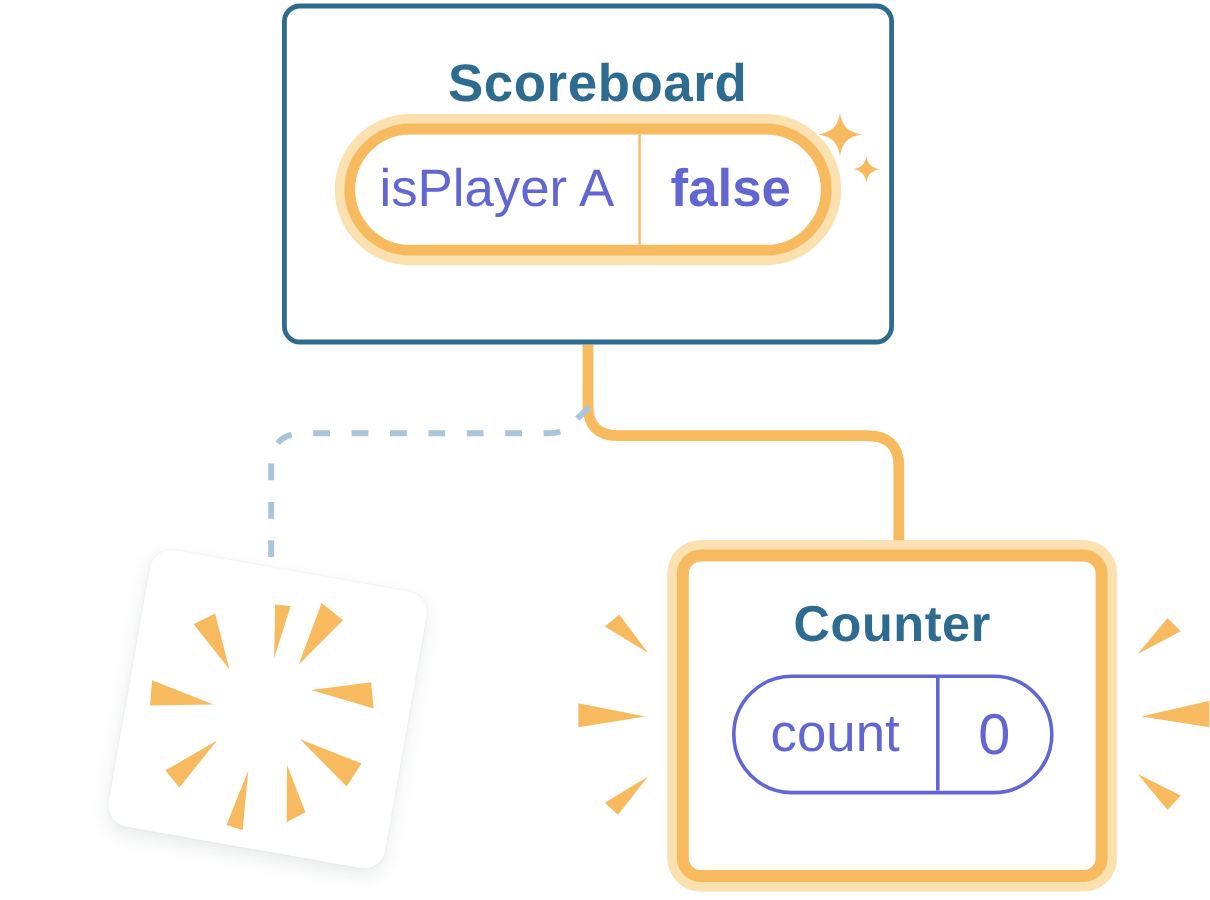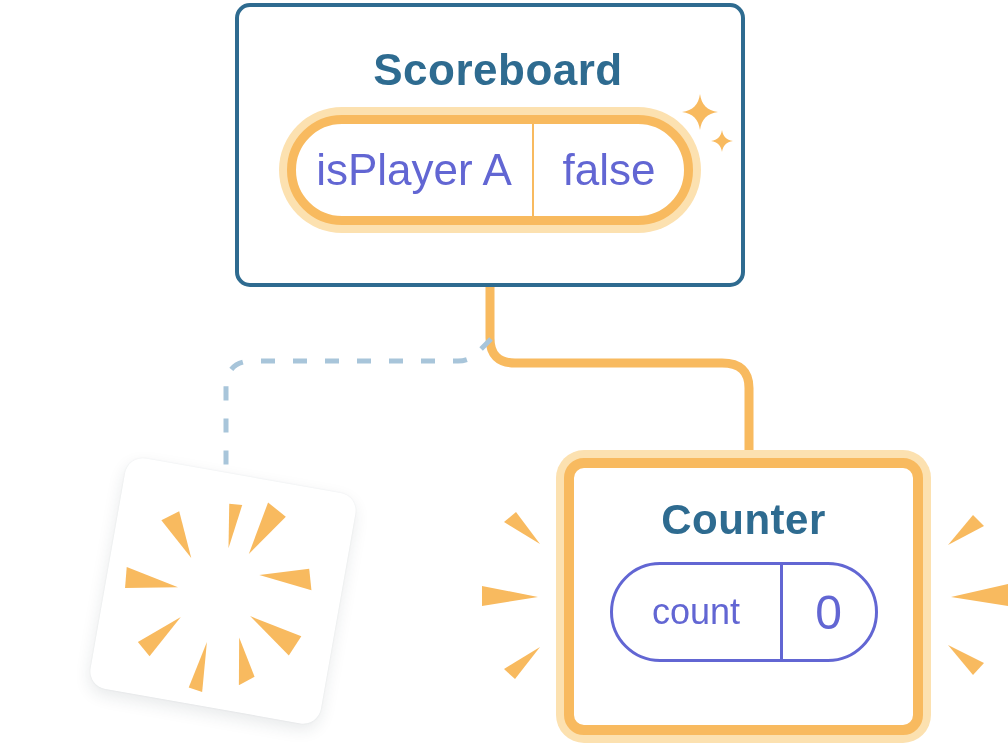--- a/index.html
+++ b/index.html
@@ -26,36 +26,36 @@
     z-index:3;
   }
   .card-title{
     color:var(--teal);
     font-size:44px;font-weight:600;letter-spacing:.5px;
     margin-top:38px;
     margin-left:16px;
   }
   .state-pill{
     position:relative;
-    margin-top:20px;
+    margin-top:8px;
     width:406px;height:110px;
     background:#fff;
     border:9px solid var(--orange);
     border-radius:999px;
     box-shadow:0 0 0 8px var(--orange-light);
     display:flex;align-items:stretch;overflow:hidden;
   }
   .pill-label-cell{
     flex:1;display:flex;align-items:center;justify-content:center;
     color:var(--purple);font-size:44px;
   }
   .pill-divider-orange{width:2px;background:var(--orange);}
   .pill-value-cell-bold{
     width:150px;display:flex;align-items:center;justify-content:center;
-    color:var(--purple);font-size:44px;font-weight:400;
+    color:var(--purple);font-size:44px;font-weight:700;
   }
   .sparkles{position:absolute;left:678px;top:94px;width:60px;height:66px;z-index:4;}
 
   
   .counter-card{
     position:absolute;left:556px;top:450px;width:375px;height:293px;
     background:var(--orange-light);
     border-radius:28px;
     padding:8px;
     z-index:3;
@@ -75,21 +75,21 @@
   .count-pill{
     margin-top:18px;
     width:268px;height:100px;
     background:#fff;
     border:3px solid var(--purple);
     border-radius:999px;
     display:flex;align-items:stretch;overflow:hidden;
   }
   .count-label-cell{
     flex:1;display:flex;align-items:center;justify-content:center;
-    color:var(--purple);font-size:36px;
+    color:var(--purple);font-size:44px;
   }
   .pill-divider-purple{width:3px;background:var(--purple);}
   .count-value-cell{
     width:92px;display:flex;align-items:center;justify-content:center;
     color:var(--purple);font-size:48px;
   }
 
   
   .poof-card{
     position:absolute;left:106px;top:474px;width:234px;height:234px;

